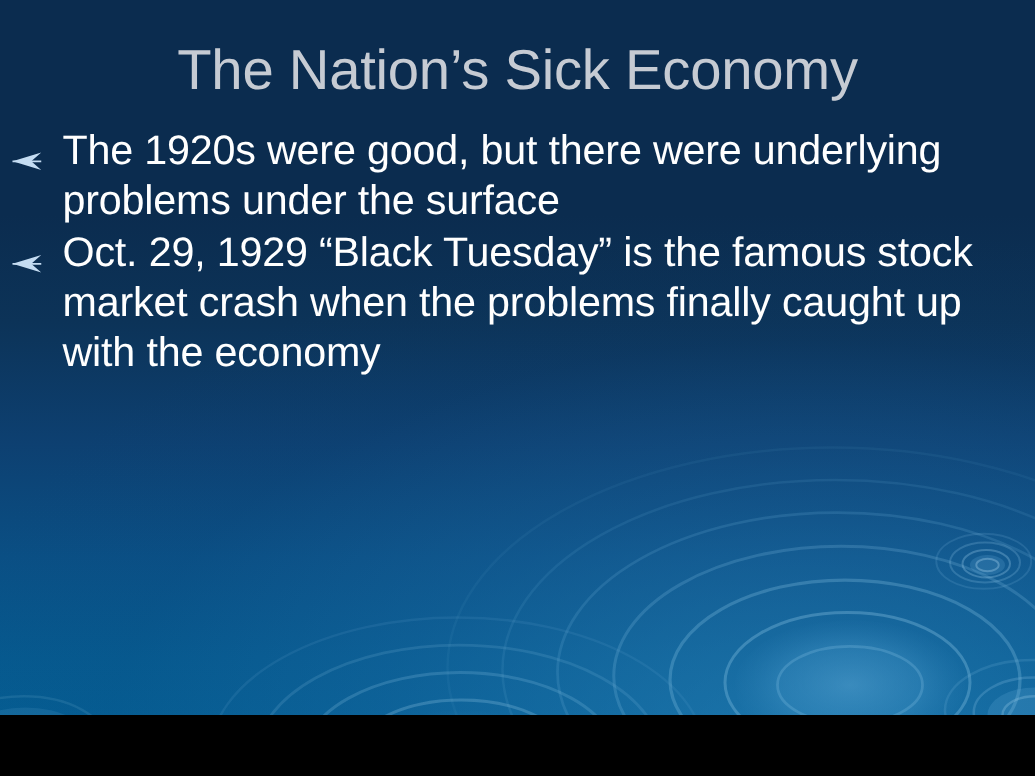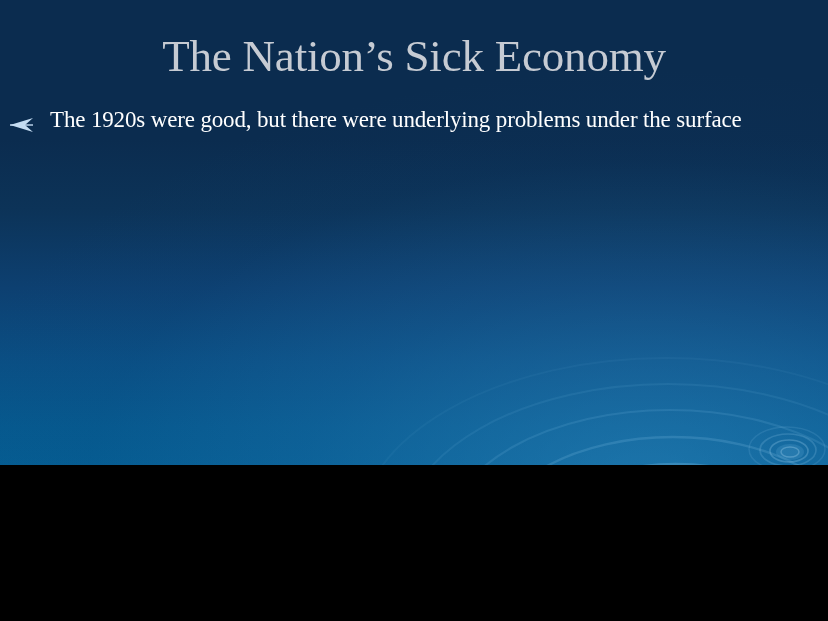--- a/index.html
+++ b/index.html
@@ -3,23 +3,23 @@
 <meta charset="utf-8">
 <style>
   html, body {
     margin: 0;
     padding: 0;
     background: #000;
   }
   #slide {
     position: relative;
     width: 828px;
-    height: 465px;
+    height: 572px;
     overflow: hidden;
-    font-family: Liberation Serif, serif;
+    font-family: Liberation Sans, sans-serif;
     background: linear-gradient(to bottom,
         #0b2c4f 0%,
         #0b2c4f 30%,
         #0c3358 45%,
         #0d4071 62%,
         #0a4f84 78%,
         #06598e 92%,
         #055c91 100%);
   }
   
@@ -65,21 +65,21 @@
     left: 0;
     width: 828px;
   }
   .bullet {
     position: relative;
     display: block;
     padding-left: 50px;
     padding-right: 16px;
     margin-bottom: 2px;
     color: #ffffff;
-    font-size: 23px;
+    font-size: 33px;
     line-height: 40px;
     letter-spacing: -0.15px;
   }
   .bullet .marker {
     position: absolute;
     left: 8px;
     top: 9px;
     width: 32px;
     height: 22px;
   }
@@ -158,17 +158,26 @@
         <span class="marker">
           <svg viewBox="0 0 32 22" xmlns="http://www.w3.org/2000/svg">
             <path d="M2 11 L25 4 L17 11 L25 18 Z" fill="#c4dcf2"></path>
             <path d="M2 11 L25 11" stroke="#c4dcf2" stroke-width="1.4"></path>
           </svg>
         </span>
         <span class="btext">The 1920s were good, but there were underlying problems under the surface</span>
       </div>
 
 
+      <div class="bullet">
+        <span class="marker">
+          <svg viewBox="0 0 32 22" xmlns="http://www.w3.org/2000/svg">
+            <path d="M2 11 L25 4 L17 11 L25 18 Z" fill="#c4dcf2"></path>
+            <path d="M2 11 L25 11" stroke="#c4dcf2" stroke-width="1.4"></path>
+          </svg>
+        </span>
+        <span class="btext">Oct. 29, 1929 “Black Tuesday” is the famous stock market crash when the problems finally caught up with the economy</span>
+      </div>
 
 
     </div>
   </div>
 </div>
 
 </body></html>

